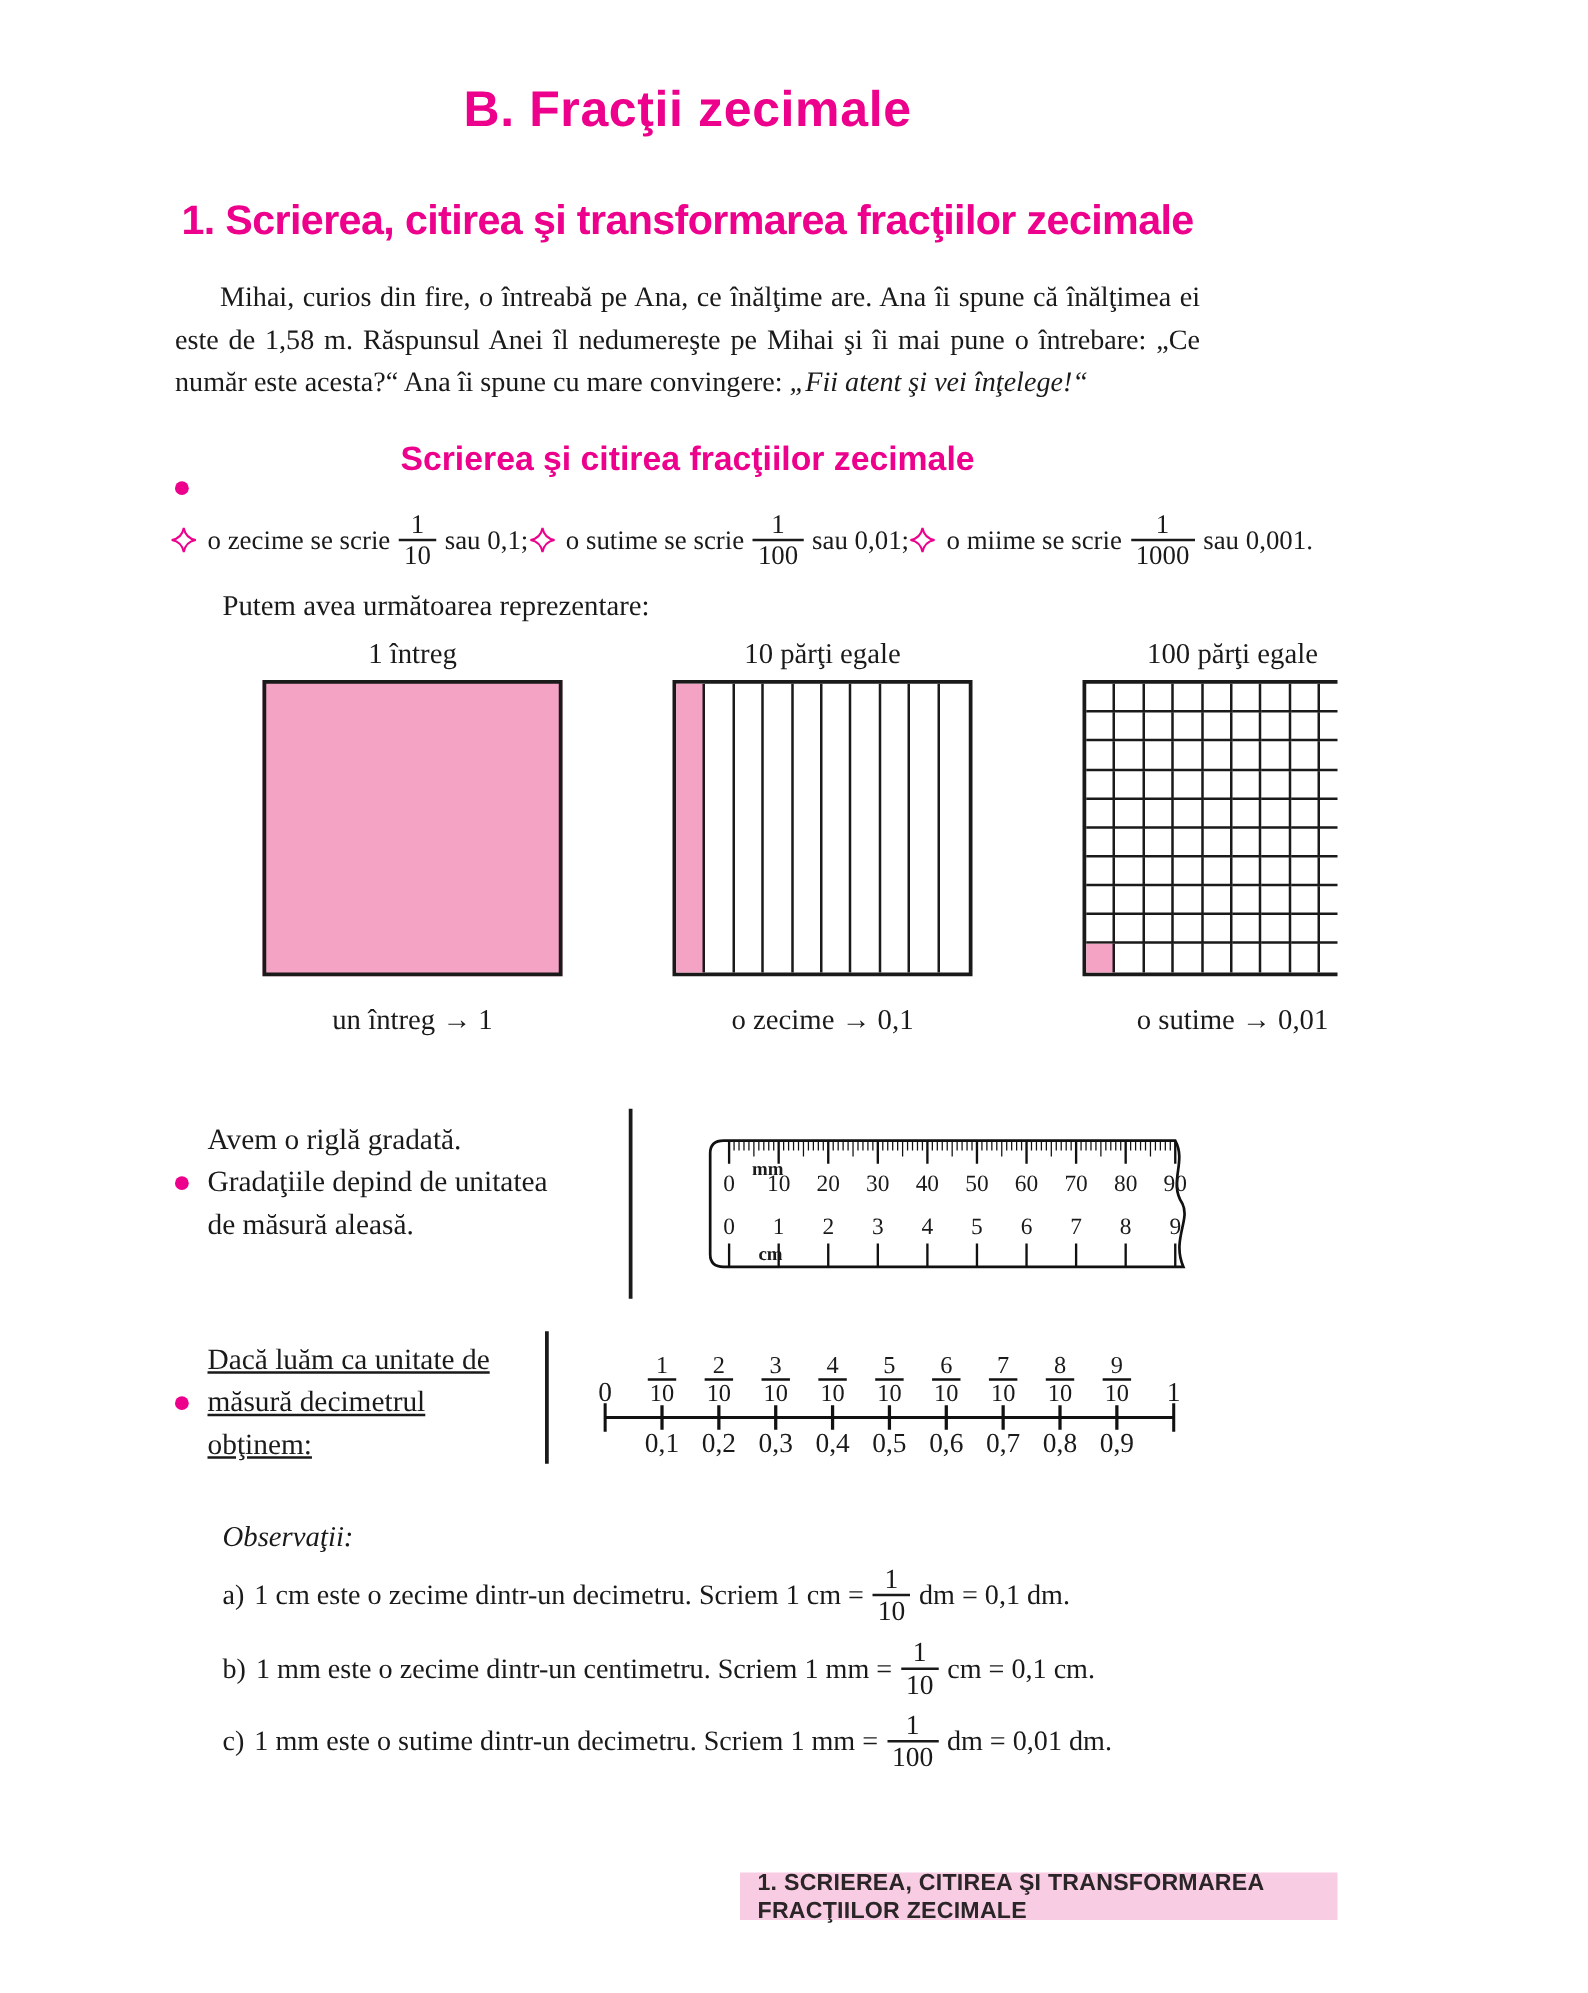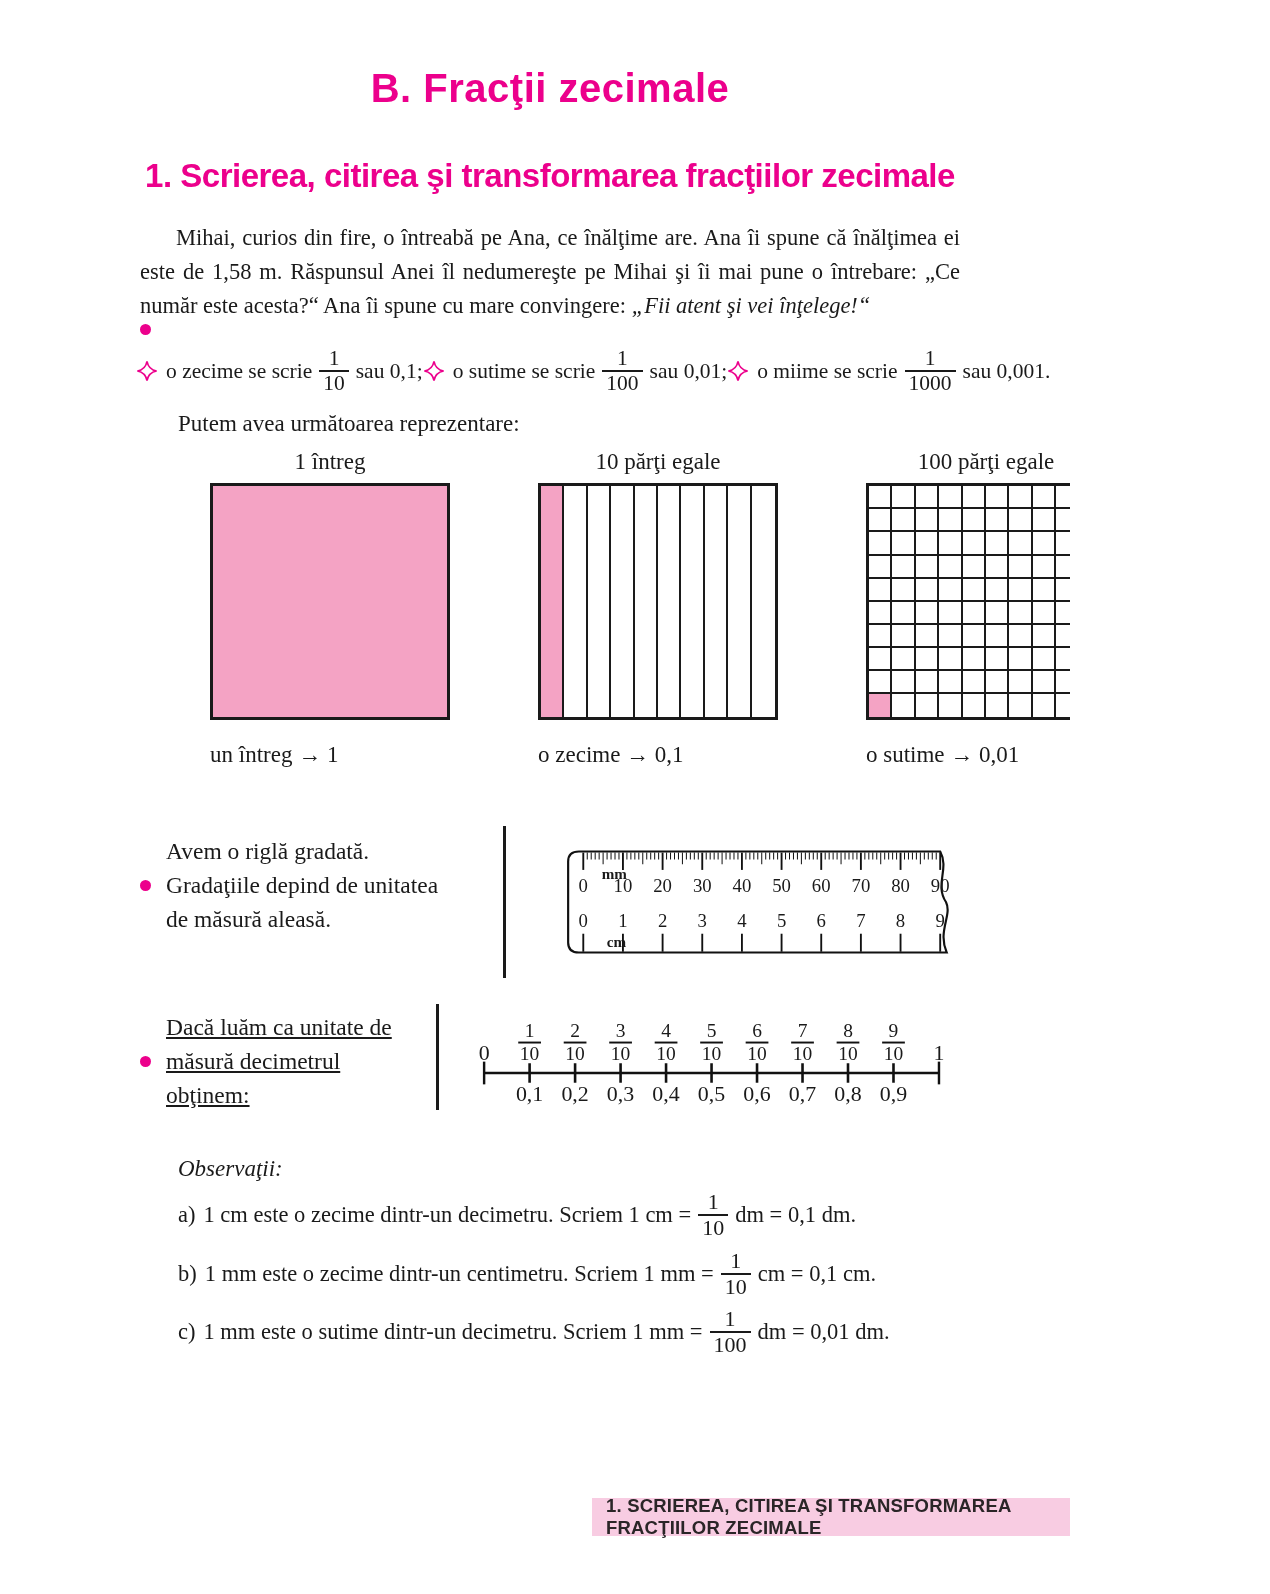--- a/index.html
+++ b/index.html
@@ -47,21 +47,21 @@
   .sq{width:234px;height:231px;border:3px solid var(--ink);box-sizing:content-box;margin:0 auto;}
   .sq.whole{background:var(--sqfill);}
   .sq.tenths{display:grid;grid-template-columns:repeat(10,1fr);}
   .sq.tenths .strip{border-right:2px solid var(--ink);}
   .sq.tenths .strip:last-child{border-right:none;}
   .sq.hundredths{display:grid;grid-template-columns:repeat(10,1fr);grid-template-rows:repeat(10,1fr);}
   .sq.hundredths .cell{border-right:2px solid var(--ink);border-bottom:2px solid var(--ink);}
   .sq.hundredths .cell:nth-child(10n){border-right:none;}
   .sq.hundredths .cell:nth-child(n+91){border-bottom:none;}
   .hl{background:var(--sqfill);}
-  .fig .fig-caption{text-align:left;font-size:23px;margin-top:22px;}
+  .fig .fig-caption{text-align:center;font-size:23px;margin-top:22px;}
 
   .figure-section{display:flex;align-items:flex-start;}
   .ruler-section{margin-top:58px;gap:40px;}
   .ruler-section .lead{width:428px;font-size:23.5px;line-height:1.45;padding-top:6px;}
   .vsep{width:3px;background:var(--ink);flex:0 0 3px;}
   .ruler-section .vsep{height:152px;margin-left:14px;}
   .ruler-svg{margin-left:7px;display:block;}
 
   .nl-section{margin-top:26px;}
   .nl-section .lead{width:352px;font-size:23.5px;line-height:1.45;padding-top:4px;text-decoration:underline;}
@@ -88,20 +88,21 @@
 <body>
 
 <div class="page">
   <div class="content">
 
     <h1 class="title">B. Fracţii zecimale</h1>
     <h2 class="subtitle">1. Scrierea, citirea şi transformarea fracţiilor zecimale</h2>
 
     <p class="intro"><span>Mihai, curios din fire, o întreabă pe Ana, ce înălţime are. Ana îi spune că înălţimea ei este de 1,58 m. Răspunsul Anei îl nedumereşte pe Mihai şi îi mai pune o întrebare: „Ce număr este acesta?“ Ana îi spune cu mare convingere: </span><span class="q">„Fii atent şi vei înţelege!“</span></p>
 
+    <h3 class="pink-heading">Scrierea şi citirea fracţiilor zecimale</h3>
 
 
     <div class="bullet-row">
       <span class="dot"></span>
     </div>
 
     <div class="diamond-row">
       <span class="diamond-item">
         <svg class="dstar" viewBox="0 0 24 24">
             <path d="M12 1.5 Q13.6 10.4 22.5 12 Q13.6 13.6 12 22.5 Q10.4 13.6 1.5 12 Q10.4 10.4 12 1.5 Z" fill="#fff" stroke="#EC008C" stroke-width="1.8"></path>

